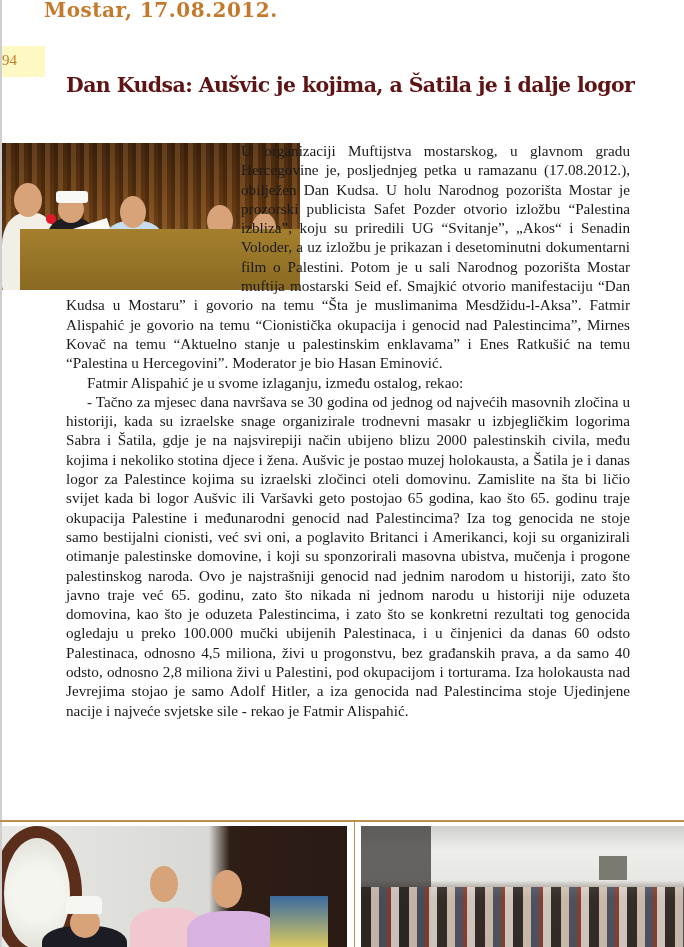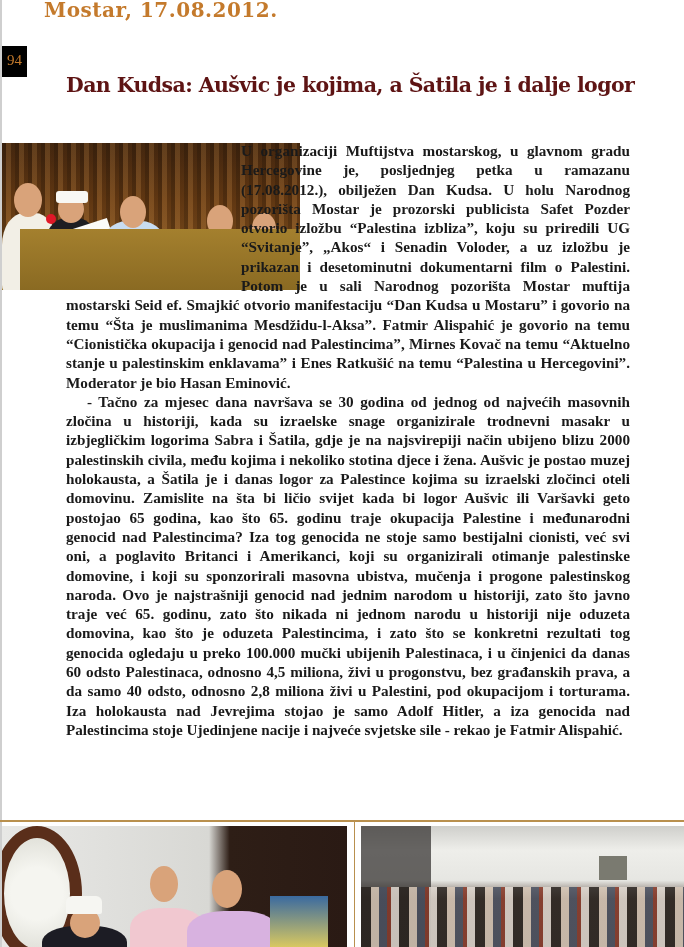--- a/index.html
+++ b/index.html
@@ -5,23 +5,23 @@
     * { box-sizing: border-box; margin: 0; padding: 0; }
     html, body { width: 684px; height: 947px; overflow: hidden; background: #ffffff; }
     body { position: relative; font-family: "DejaVu Serif", "Liberation Serif", serif; color: #1a1a1a; }
     .left-rule { position: absolute; left: 0; top: 0; width: 2px; height: 947px; background: #cfcfcf; }
     .header-date {
       position: absolute; left: 44px; top: -2px;
       font-family: "DejaVu Serif", serif; font-weight: bold; font-size: 20px;
       color: #c47a2c; letter-spacing: 0.5px;
     }
     .page-num {
-      position: absolute; left: 2px; top: 46px; width: 25px; height: 31px;
-      background: #000000; color: #c47a2c; font-family: "Liberation Serif", serif;
-      font-size: 15px; text-align: center; line-height: 29px;
+      position: absolute; left: 2px; top: 46px; width: 43px; height: 31px;
+      background: #fef9c3; color: #c47a2c; font-family: "Liberation Serif", serif;
+      font-size: 15px; line-height: 29px;
     }
     .title {
       position: absolute; left: 66px; top: 73px; width: 600px;
       font-family: "DejaVu Serif", serif; font-weight: bold; font-size: 20.5px;
       color: #5e1414; letter-spacing: -0.6px; white-space: nowrap;
     }
     .photo-top {
       position: absolute; left: 2px; top: 143px; width: 298px; height: 147px; overflow: hidden;
       background: linear-gradient(to bottom, #4a2a10 0%, #6b3d14 40%, #7a4a1a 62%, #8a6020 70%, #9c7628 100%);
     }
@@ -34,21 +34,21 @@
       background: linear-gradient(to bottom, #a4802e, #8a6a22);
     }
     .person { position: absolute; border-radius: 40% 40% 10% 10%; }
     .head { position: absolute; border-radius: 50%; background: #d9a37a; }
     .article {
       position: absolute; left: 66px; top: 141px; width: 564px;
       font-family: "Liberation Serif", serif; font-size: 15.2px; line-height: 19.3px;
       text-align: justify; color: #1a1a1a;
     }
     .float-spacer { float: left; width: 241px; height: 154px; margin-left: -66px; }
-    .article p { margin: 0; font-weight: bold; }
+    .article p { margin: 0; }
     .article p.indent { text-indent: 21px; }
     .bottom-rule { position: absolute; left: 0; top: 820px; width: 684px; height: 2px; background: #b9904e; }
     .vert-rule { position: absolute; left: 354px; top: 821px; width: 1px; height: 126px; background: #b9904e; }
     .photo-bl {
       position: absolute; left: 2px; top: 826px; width: 345px; height: 121px; overflow: hidden;
       background: linear-gradient(90deg, #e8e8e6 0%, #d8d8d4 60%, #2e1e16 66%, #2a1a14 100%);
     }
     .photo-br {
       position: absolute; left: 361px; top: 826px; width: 323px; height: 121px; overflow: hidden;
       background: linear-gradient(to bottom, #cfcfcb 0%, #eeeeea 20%, #e6e6e2 45%, #6a5a50 60%, #5a5048 100%);
@@ -88,20 +88,21 @@
   <div class="head" style="left:205px;top:62px;width:26px;height:32px;"></div>
   <div class="person" style="left:240px;top:95px;width:50px;height:55px;background:#efeeda;"></div>
   <div class="head" style="left:250px;top:70px;width:24px;height:30px;"></div>
   <div class="table-front"></div>
   <div style="position:absolute;left:44px;top:71px;width:10px;height:10px;background:#e01828;border-radius:50%;"></div>
 </div>
 
 <div class="article">
   <div class="float-spacer"></div>
   <p>U organizaciji Muftijstva mostarskog, u glavnom gradu Hercegovine je, posljednjeg petka u ramazanu (17.08.2012.), obilježen Dan Kudsa. U holu Narodnog pozorišta Mostar je prozorski publicista Safet Pozder otvorio izložbu “Palestina izbliza”, koju su priredili UG “Svitanje”, „Akos“ i Senadin Voloder, a uz izložbu je prikazan i desetominutni dokumentarni film o Palestini. Potom je u sali Narodnog pozorišta Mostar muftija mostarski Seid ef. Smajkić otvorio manifestaciju “Dan Kudsa u Mostaru” i govorio na temu “Šta je muslimanima Mesdžidu-l-Aksa”. Fatmir Alispahić je govorio na temu “Cionistička okupacija i genocid nad Palestincima”, Mirnes Kovač na temu “Aktuelno stanje u palestinskim enklavama” i Enes Ratkušić na temu “Palestina u Hercegovini”. Moderator je bio Hasan Eminović.</p>
+  <p class="indent">Fatmir Alispahić je u svome izlaganju, između ostalog, rekao:</p>
   <p class="indent">- Tačno za mjesec dana navršava se 30 godina od jednog od najvećih masovnih zločina u historiji, kada su izraelske snage organizirale trodnevni masakr u izbjegličkim logorima Sabra i Šatila, gdje je na najsvirepiji način ubijeno blizu 2000 palestinskih civila, među kojima i nekoliko stotina djece i žena. Aušvic je postao muzej holokausta, a Šatila je i danas logor za Palestince kojima su izraelski zločinci oteli domovinu. Zamislite na šta bi ličio svijet kada bi logor Aušvic ili Varšavki geto postojao 65 godina, kao što 65. godinu traje okupacija Palestine i međunarodni genocid nad Palestincima? Iza tog genocida ne stoje samo bestijalni cionisti, već svi oni, a poglavito Britanci i Amerikanci, koji su organizirali otimanje palestinske domovine, i koji su sponzorirali masovna ubistva, mučenja i progone palestinskog naroda. Ovo je najstrašniji genocid nad jednim narodom u historiji, zato što javno traje već 65. godinu, zato što nikada ni jednom narodu u historiji nije oduzeta domovina, kao što je oduzeta Palestincima, i zato što se konkretni rezultati tog genocida ogledaju u preko 100.000 mučki ubijenih Palestinaca, i u činjenici da danas 60 odsto Palestinaca, odnosno 4,5 miliona, živi u progonstvu, bez građanskih prava, a da samo 40 odsto, odnosno 2,8 miliona živi u Palestini, pod okupacijom i torturama. Iza holokausta nad Jevrejima stojao je samo Adolf Hitler, a iza genocida nad Palestincima stoje Ujedinjene nacije i najveće svjetske sile - rekao je Fatmir Alispahić.</p>
 </div>
 
 <div class="bottom-rule"></div>
 <div class="vert-rule"></div>
 
 <div class="photo-bl">
   <div class="porthole"></div>
   <div class="person" style="left:40px;top:100px;width:85px;height:40px;background:#1c1c24;"></div>
   <div class="head" style="left:68px;top:82px;width:30px;height:30px;"></div>

